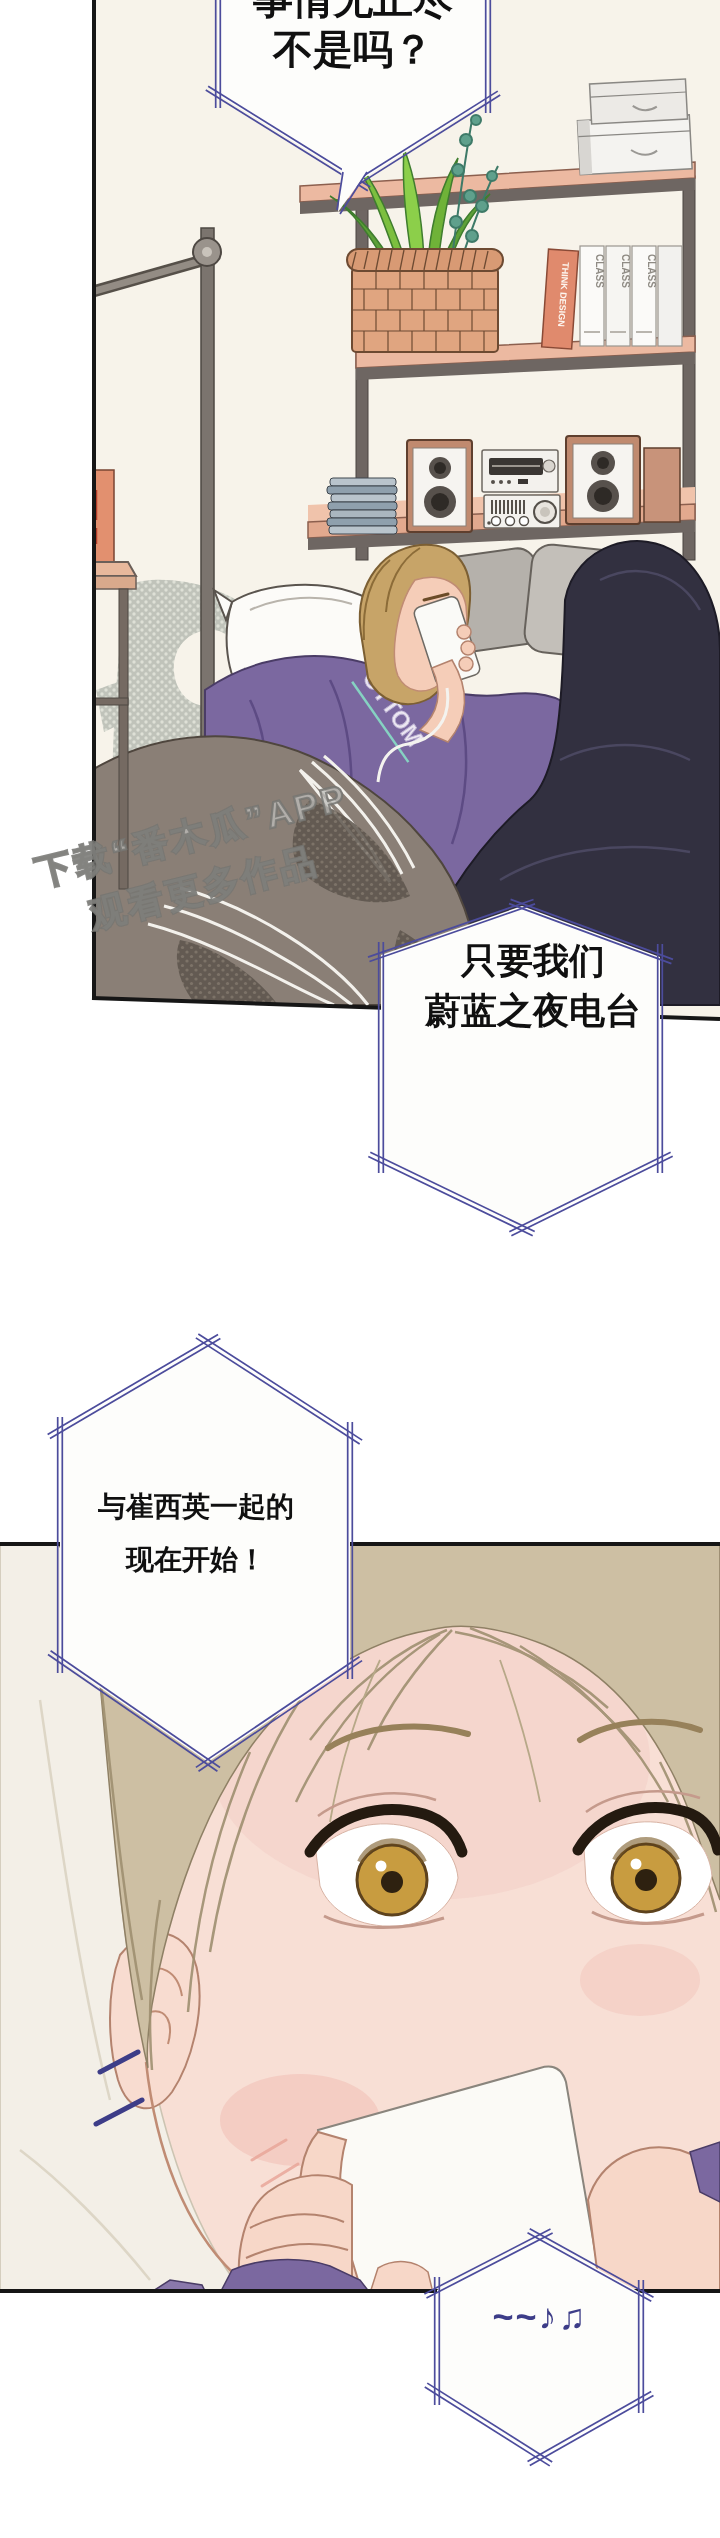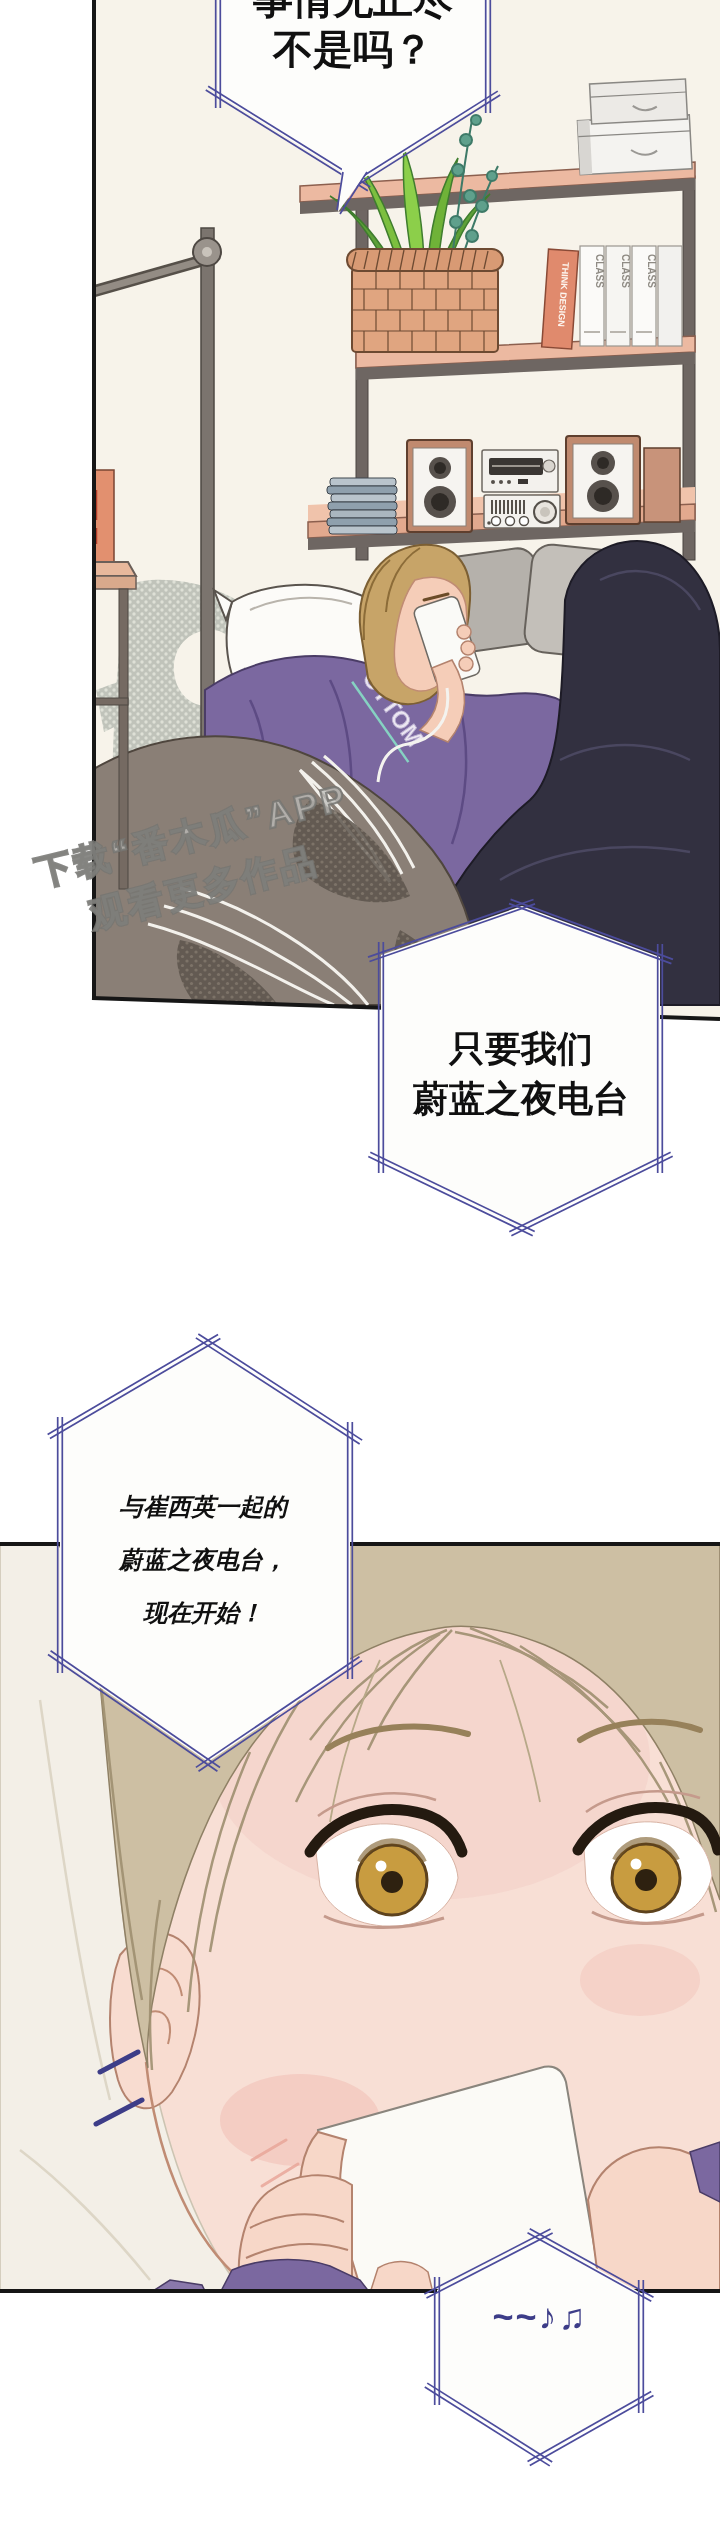--- a/index.html
+++ b/index.html
@@ -2,22 +2,22 @@
 <html><head>
 <meta charset="utf-8">
 <style>
   html,body{margin:0;padding:0;background:#ffffff;}
   .page{position:relative;width:720px;height:2538px;background:#ffffff;overflow:hidden;
         font-family:"Liberation Sans",sans-serif;}
   svg.art{position:absolute;left:0;top:0;}
   .btxt{position:absolute;text-align:center;font-weight:700;color:#101010;
         font-family:"Liberation Sans",sans-serif;z-index:30;}
   .btxt-top{left:213px;top:-26px;width:280px;font-size:40px;line-height:50px;}
-  .btxt-mid{left:381px;top:1024px;width:280px;font-size:36px;line-height:50px;}
-  .btxt-radio{left:48px;top:1480px;width:310px;font-size:24px;line-height:53px;font-style:italic;}
+  .btxt-mid{left:381px;top:936px;width:280px;font-size:36px;line-height:50px;padding-left:12px;}
+  .btxt-radio{left:41px;top:1480px;width:310px;font-size:28px;line-height:53px;}
   .btxt-music{left:440px;top:2296px;width:200px;font-size:36px;color:#3d3d88;letter-spacing:2px;}
   .watermark{position:absolute;left:30px;top:848px;transform:rotate(-14deg);transform-origin:0 0;
         font-size:36px;font-weight:700;line-height:54px;letter-spacing:3px;white-space:nowrap;
         color:rgba(252,252,250,0.40);-webkit-text-stroke:2.2px rgba(118,118,114,0.85);
         text-shadow:0 0 1px rgba(120,120,116,0.6);z-index:20;}
   .watermark .wm2{margin-left:42px;}
 </style>
 </head>
 <body>
 
@@ -493,20 +493,19 @@
 <div class="btxt btxt-top">
   <div>事情无止尽</div>
   <div>不是吗？</div>
 </div>
 <div class="btxt btxt-mid">
   <div>只要我们</div>
   <div>蔚蓝之夜电台</div>
 </div>
 <div class="btxt btxt-radio">
   <div>与崔西英一起的</div>
-  <div>蔚蓝之夜电台，</div>
   <div>现在开始！</div>
 </div>
 <div class="btxt btxt-music">
   <span>~~♪♫</span>
 </div>
 
 </div>
 
 </body></html>

